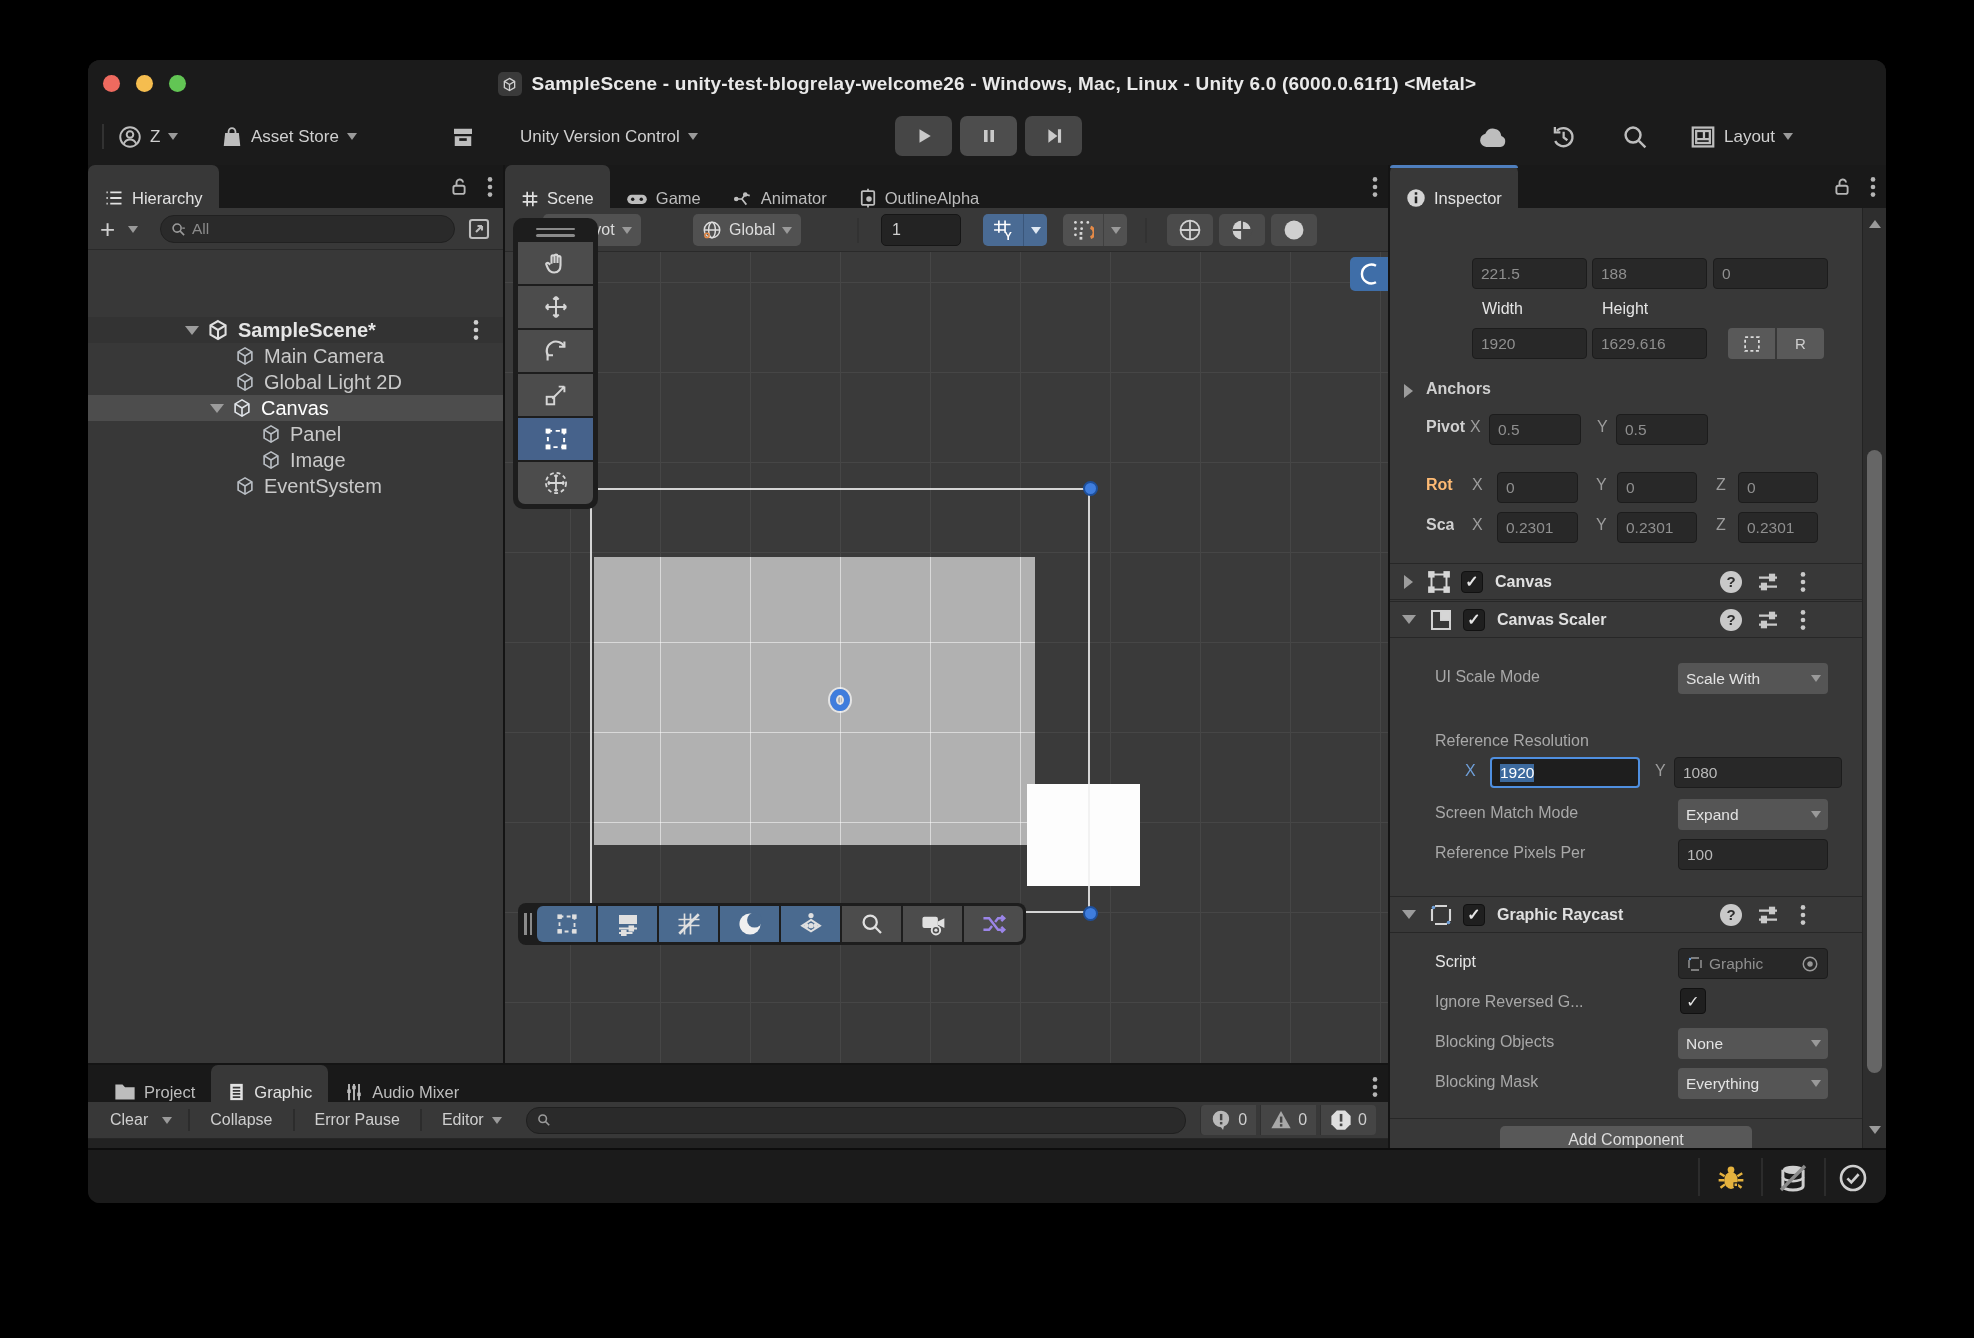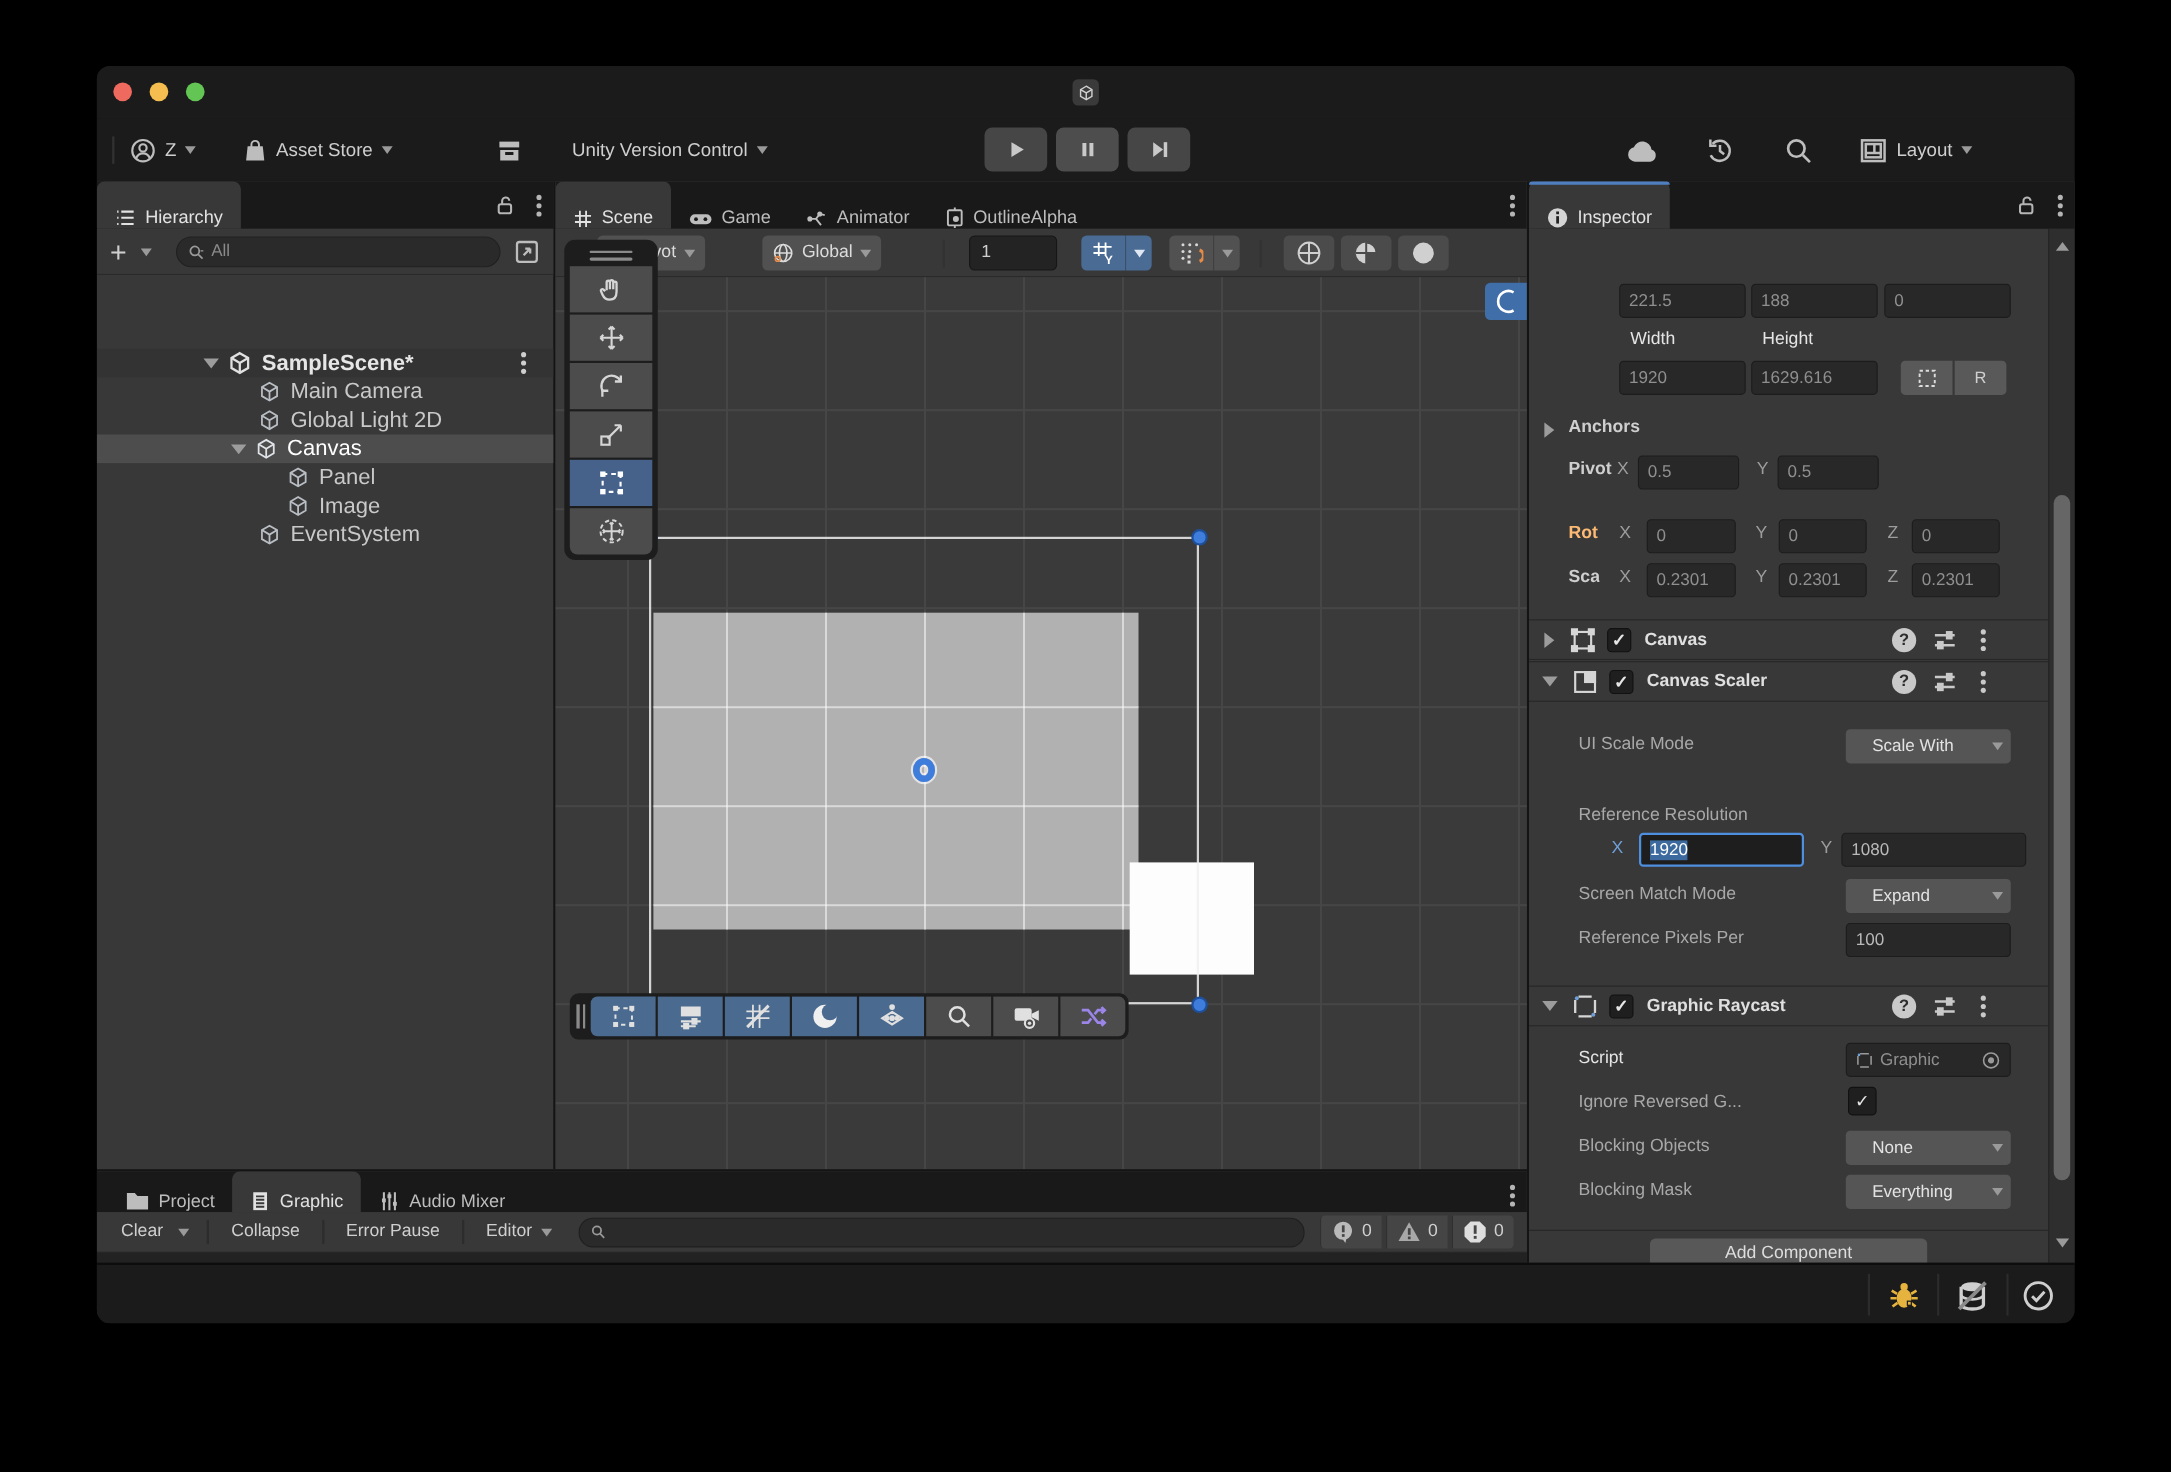--- a/index.html
+++ b/index.html
@@ -94,21 +94,21 @@
   .bp-tabs .tab.active { height:37px; }
 
   
   .inspector { position:absolute; left:1302px; top:105px; width:496px; height:983px; background:#383838; }
   .insp-content { position:absolute; left:0; top:43px; width:472px; height:940px; overflow:hidden; color:#a8a8a8; font-size:16px; }
   .f { position:absolute; height:31px; background:#282828; border:1px solid #1c1c1c; border-radius:4px; color:#b9b9b9; font-size:15.5px; display:flex; align-items:center; padding:0 8px; overflow:hidden; white-space:nowrap; }
   .f.dim { color:#8f8f8f; }
   .lab { position:absolute; color:#a8a8a8; white-space:nowrap; overflow:hidden; }
   .lab.dim { color:#e5e5e5; }
   .axis { position:absolute; color:#9d9d9d; }
-  .drop { position:absolute; height:31px; background:#555; border-radius:4px; color:#e3e3e3; font-size:15.5px; display:flex; align-items:center; padding:0 24px; overflow:hidden; white-space:nowrap; }
+  .drop { position:absolute; height:31px; background:#555; border-radius:4px; color:#e3e3e3; font-size:15.5px; display:flex; align-items:center; padding:0 8px; overflow:hidden; white-space:nowrap; }
   .drop .dc { position:absolute; right:7px; top:12px; }
   .comp-head { position:absolute; left:0; width:472px; height:37px; background:#383838; border-top:1px solid #272727; border-bottom:1px solid #272727; display:flex; align-items:center; color:#e0e0e0; font-weight:bold; font-size:16px; }
   .chk { width:22px; height:22px; background:#1f1f1f; border:1px solid #111; border-radius:4px; display:flex; align-items:center; justify-content:center; color:#e6e6e6; }
   .tri-r { width:0; height:0; border-top:7px solid transparent; border-bottom:7px solid transparent; border-left:9px solid #9c9c9c; }
   .tri-d { width:0; height:0; border-left:7px solid transparent; border-right:7px solid transparent; border-top:9px solid #9c9c9c; }
   .helpdot { width:22px; height:22px; border-radius:50%; background:#c9c9c9; color:#2c2c2c; font-size:15px; font-weight:bold; display:flex; align-items:center; justify-content:center; }
   .scrolltrack { position:absolute; right:0; top:43px; width:24px; height:940px; background:#2e2e2e; border-left:1px solid #232323; }
   .scrollthumb { position:absolute; left:4px; width:15px; border-radius:8px; background:#666; }
   .sarrow { position:absolute; left:6px; width:0; height:0; border-left:6.5px solid transparent; border-right:6.5px solid transparent; }
   .addcomp { position:absolute; left:110px; top:918px; width:252px; height:34px; background:#585858; border-radius:5px; color:#ddd; font-size:16px; display:flex; align-items:flex-start; justify-content:center; padding-top:5px; }
@@ -128,20 +128,21 @@
     <div class="tl r"></div>
     <div class="tl y"></div>
     <div class="tl g"></div>
     <div class="title-wrap">
       <span class="appicon">
         <svg width="15" height="15" viewBox="0 0 16 16" fill="none" stroke="currentColor" stroke-width="1.4">
             <path d="M8 1.5 13.5 4.7v6.6L8 14.5 2.5 11.3V4.7z"></path>
             <path d="M2.5 4.7 8 8l5.5-3.3M8 8v6.5"></path>
           </svg>
       </span>
+      <span class="title">SampleScene - unity-test-blogrelay-welcome26 - Windows, Mac, Linux - Unity 6.0 (6000.0.61f1) &lt;Metal&gt;</span>
     </div>
   </div>
 
   <div class="toolbar">
     <div class="vsep" style="left:14px"></div>
     <div class="tb-item" style="left:30px">
       <svg class="ico" width="24" height="24" viewBox="0 0 16 16" fill="none" stroke="currentColor" stroke-width="1.3">
           <circle cx="8" cy="8" r="6.5"></circle>
           <circle cx="8" cy="6.3" r="2.2"></circle>
           <path d="M3.8 12.6c.8-2 2.3-3 4.2-3s3.4 1 4.2 3"></path>

